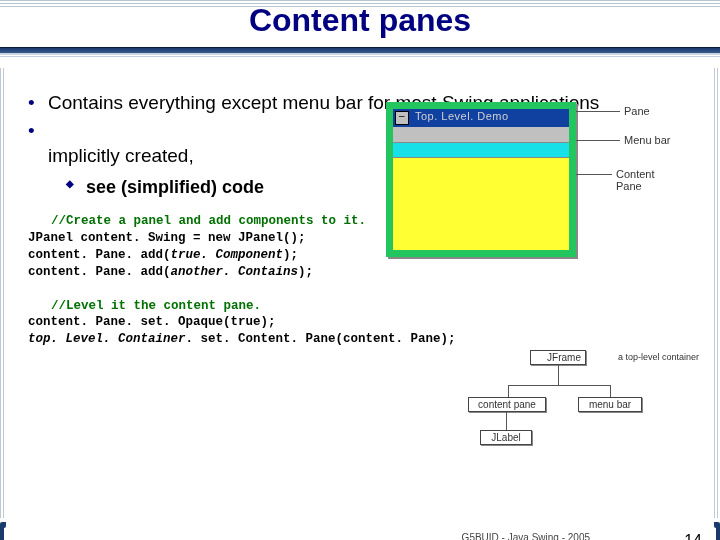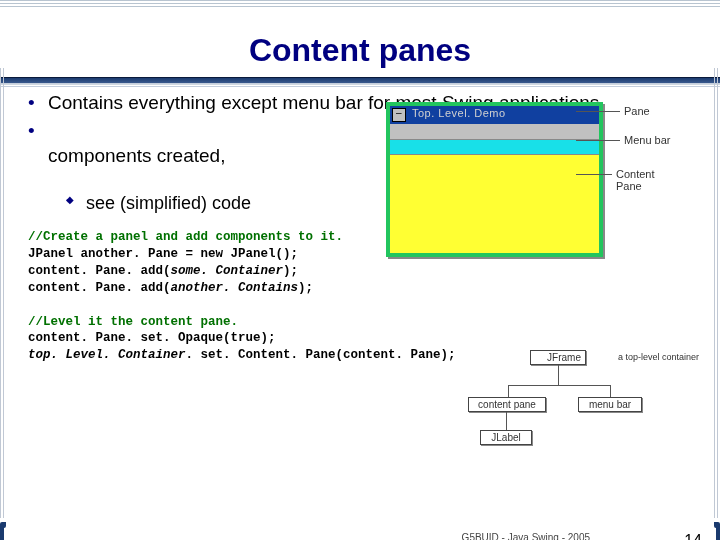--- a/index.html
+++ b/index.html
@@ -13,21 +13,21 @@
   }
   .top-lines {
     position: absolute; top: 0; left: 0; right: 0; height: 8px;
     background: repeating-linear-gradient(to bottom, #b8c4d0 0 1px, transparent 1px 3px);
   }
   .title {
     text-align: center;
     font-size: 32px;
     font-weight: bold;
     color: #000080;
-    padding-top: 32px;
+    padding-top: 2px;
     padding-bottom: 8px;
   }
   .title-rule {
     height: 14px;
     background: linear-gradient(to bottom, #1a3a6e 0 5px, #d0d8e0 5px 7px, #fff 7px 14px);
     border-top: 1px solid #0a1a3a;
     box-shadow: 0 6px 0 #e8eef4 inset;
     position: relative;
   }
   .title-rule::before {
@@ -50,42 +50,42 @@
   .cornerL{ left:0 } .cornerR{ right:0 }
 
   .content {
     position:absolute; top:90px; left:28px; right:20px; bottom:30px;
   }
   ul.main { list-style:none; font-size:19px; color:#000; }
   ul.main > li { position:relative; padding-left:20px; line-height:1.35; margin-bottom:2px; }
   ul.main > li::before {
     content:"•"; color:#000080; position:absolute; left:0; font-size:19px;
   }
-  ul.sub { list-style:none; margin-top:22px; margin-left:18px; }
+  ul.sub { list-style:none; margin-top:6px; margin-left:18px;font-weight:bold; }
   ul.sub > li { position:relative; padding-left:20px; font-size:18px; }
   ul.sub > li::before {
     content:"◆"; color:#000080; position:absolute; left:0; top:2px; font-size:10px;
   }
 
   .code {
     font-family: "Courier New", monospace;
     font-size:12.5px; font-weight:bold;
     margin-top:14px; line-height:1.35;
     white-space:pre;
   }
-  .code .c { color:#007000; }
+  .code .c { color:#007000;margin-left:23px; }
   .code .it { font-style:italic; }
 
   
   .diag1 {
     position:absolute; top:96px; left:380px; width:300px; height:170px;
   }
   .frame {
-    position:absolute; left:6px; top:6px; width:217px; height:155px;
-    background:#fff; border:4px solid #22c55e; box-shadow:2px 2px 0 #888;
+    position:absolute; left:6px; top:6px; width:190px; height:155px;
+    background:#fff; border:7px solid #22c55e; box-shadow:2px 2px 0 #888;
   }
   .tbar { position:absolute; left:0; right:0; top:0; height:18px; background:#1040a0; }
   .sysbox { position:absolute; left:2px; top:2px; width:14px; height:14px; background:#c0c0c0; border:1px solid #000; }
   .sysbox::after{content:"–"; font-size:10px; position:absolute; left:3px; top:-2px;}
   .tcap { position:absolute; left:22px; top:1px; font:11px Arial; color:#d0d0d0; letter-spacing:.5px;}
   .menu { position:absolute; left:0; right:0; top:18px; height:16px; background:#c0c0c0; border-bottom:1px solid #888;}
   .cyan { position:absolute; left:0; right:0; top:34px; height:14px; background:#18e0e8; }
   .yell { position:absolute; left:0; right:0; top:48px; bottom:0; background:#ffff33; border-top:1px solid #888;}
   .lbl { position:absolute; font:11px Arial; color:#333; }
   .lead { position:absolute; height:1px; background:#555; }
@@ -122,30 +122,30 @@
   <svg viewBox="0 0 14 18">
       <path d="M14 18 L14 2 Q14 0 12 0 L8 0 L8 4 Q8 6 10 6 L10 18 Z" fill="#1a3a6e"></path>
     </svg>
 </div>
 
 <div class="content">
   <ul class="main">
     <li>Contains everything except menu bar for most Swing applications</li>
     <li>
       <br>
-      <span style="margin-left:-20px; padding-left:20px; display:inline-block">components created,</span>
+      <span style="margin-left:-20px; padding-left:20px; display:inline-block">implicitly created,</span>
       <ul class="sub">
         <li>see (simplified) code</li>
       </ul>
     </li>
   </ul>
 
   <div class="code"><span class="c">//Create a panel and add components to it.</span>
-<span>JPanel another. Pane = new JPanel();</span>
-<span>content. Pane. add(</span><span class="it">some. Container</span><span>);</span>
+<span>JPanel content. Swing = new JPanel();</span>
+<span>content. Pane. add(</span><span class="it">true. Component</span><span>);</span>
 <span>content. Pane. add(</span><span class="it">another. Contains</span><span>);</span>
 
 <span class="c">//Level it the content pane.</span>
 <span>content. Pane. set. Opaque(true);</span>
 <span class="it">top. Level. Container</span><span>. set. Content. Pane(content. Pane);</span></div>
 </div>
 
 <div class="diag1">
   <div class="frame">
     <div class="tbar">

